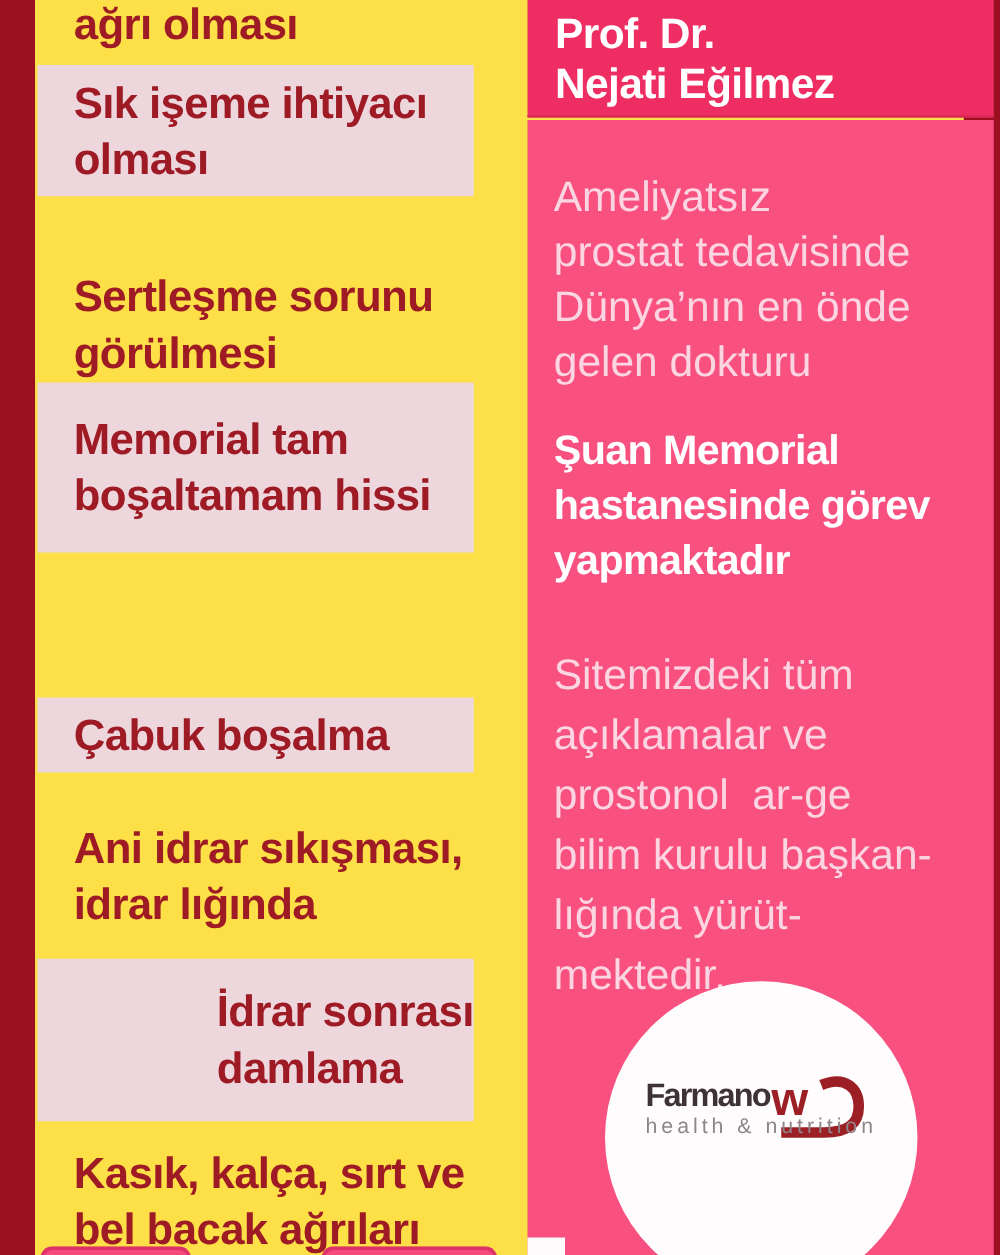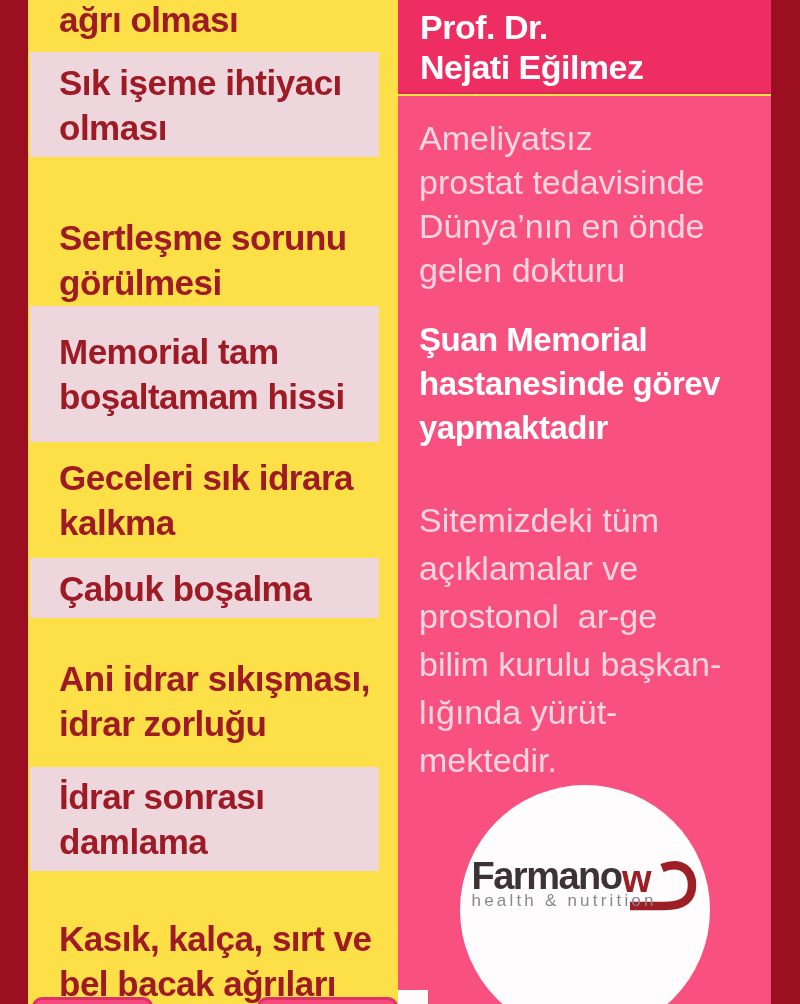--- a/index.html
+++ b/index.html
@@ -25,65 +25,65 @@
   .symptom-row .row-text{padding-left:29px;white-space:pre;}
   .symptom-row.pink{background:#edd7dd;}
   .symptom-row.white{background:transparent;}
   #row-0{top:0;height:52px;}
   #row-1{top:52px;height:105px;}
   #row-2{top:180px;height:160px;}
   #row-3{top:306px;height:136px;}
   #row-4{top:442px;height:116px;}
   #row-5{top:558px;height:60px;}
   #row-6{top:634px;height:133px;}
-  #row-7{top:767px;height:104px;}
+  #row-7{top:767px;height:130px;justify-content:flex-end;}
   #row-8{top:893px;height:135px;}
   #row-0 .row-text{margin-top:-14px;}
 
   
   .bottom-tab{
     position:absolute;top:997px;height:10px;
     background:#f6497c;border:3px solid #de3169;border-bottom:none;
     border-radius:10px 10px 0 0;box-sizing:border-box;
   }
   #bottom-tab-1{left:32px;width:121px;}
   #bottom-tab-2{left:257px;width:141px;}
 
   
-  #right-panel{position:absolute;left:398px;top:0;width:373px;height:1004px;}
+  #right-panel{position:absolute;left:422px;top:0;width:373px;height:1004px;}
   #doctor-header{
     position:absolute;left:0;top:0;width:373px;height:94px;
     background:#ee2e63;border-bottom:2px solid #db2858;box-sizing:border-box;
     color:#ffffff;font-weight:800;font-size:34px;line-height:40px;
   }
   #doctor-header .hdr-text{padding:7px 0 0 22px;white-space:pre;letter-spacing:-0.5px;}
   #doctor-body{
     position:absolute;left:0;top:96px;width:373px;height:908px;
     background:#f8517f;
   }
-  .panel-par{position:absolute;left:21px;white-space:pre;}
+  .panel-par{position:absolute;left:21px;white-space:pre;margin-top:20px;}
   .panel-par.regular{color:#fbd6e2;font-weight:400;font-size:34px;line-height:44px;}
   .panel-par.bold{color:#ffffff;font-weight:bold;font-size:33px;line-height:44px;letter-spacing:-0.5px;}
   #par-0{top:20px;}
   #par-1{top:222px;}
   #par-2{top:400px;line-height:48px;}
 
   
   #panel-notch{position:absolute;left:0px;top:894px;width:30px;height:14px;background:#fdfbfc;}
 
   
   #logo-circle{
     position:absolute;left:62px;top:689px;width:250px;height:250px;
     background:#fefcfd;border-radius:50%;
     display:flex;flex-direction:column;align-items:center;
   }
   #logo-lockup{margin-top:72px;display:flex;flex-direction:column;align-items:flex-start;}
   #brand-line{display:flex;align-items:flex-start;height:40px;}
   #brand-main{
-    color:#3d3336;font-weight:bold;font-size:38px;letter-spacing:-1.5px;line-height:38px;
+    color:#3d3336;font-weight:bold;font-size:26px;letter-spacing:-1.5px;line-height:38px;
   }
   #brand-swoosh{margin-left:1px;margin-top:2px;}
   #logo-tagline{
     margin-top:-6px;color:#8e8589;font-size:17px;letter-spacing:3.2px;
     font-weight:400;white-space:pre;
   }
 </style>
 </head>
 <body>
 
@@ -101,30 +101,26 @@
 olması</div>
     </div>
     <div class="symptom-row white" id="row-2">
       <div class="row-text">Sertleşme sorunu
 görülmesi</div>
     </div>
     <div class="symptom-row pink" id="row-3">
       <div class="row-text">Memorial tam
 boşaltamam hissi</div>
     </div>
-    <div class="symptom-row white" id="row-4">
-      <div class="row-text">Geceleri sık idrara
-kalkma</div>
-    </div>
     <div class="symptom-row pink" id="row-5">
       <div class="row-text">Çabuk boşalma</div>
     </div>
     <div class="symptom-row white" id="row-6">
       <div class="row-text">Ani idrar sıkışması,
-idrar zorluğu</div>
+idrar lığında</div>
     </div>
     <div class="symptom-row pink" id="row-7">
       <div class="row-text">İdrar sonrası
 damlama</div>
     </div>
     <div class="symptom-row white" id="row-8">
       <div class="row-text">Kasık, kalça, sırt ve
 bel bacak ağrıları</div>
     </div>
   </div>

